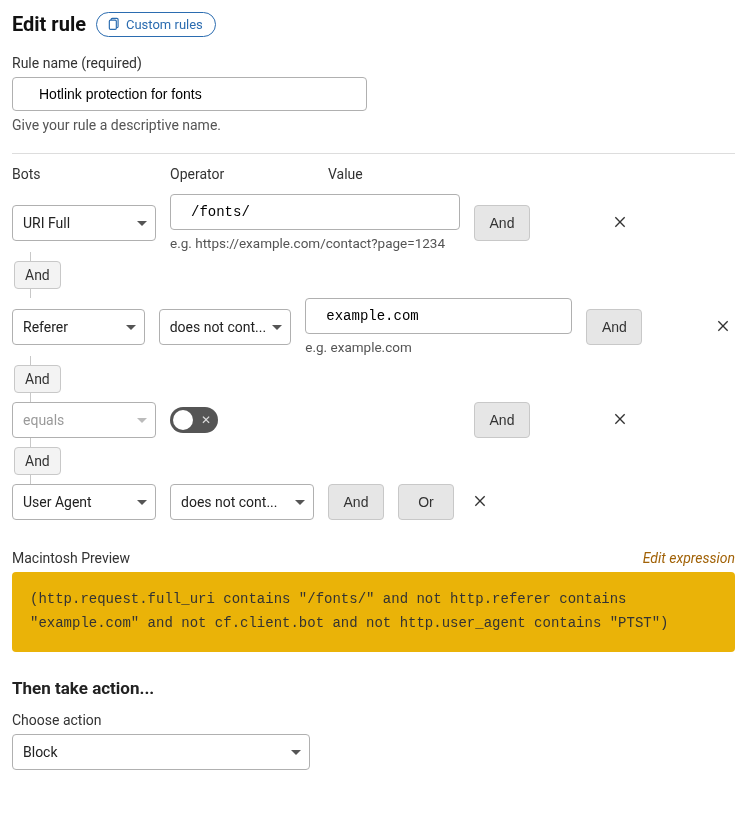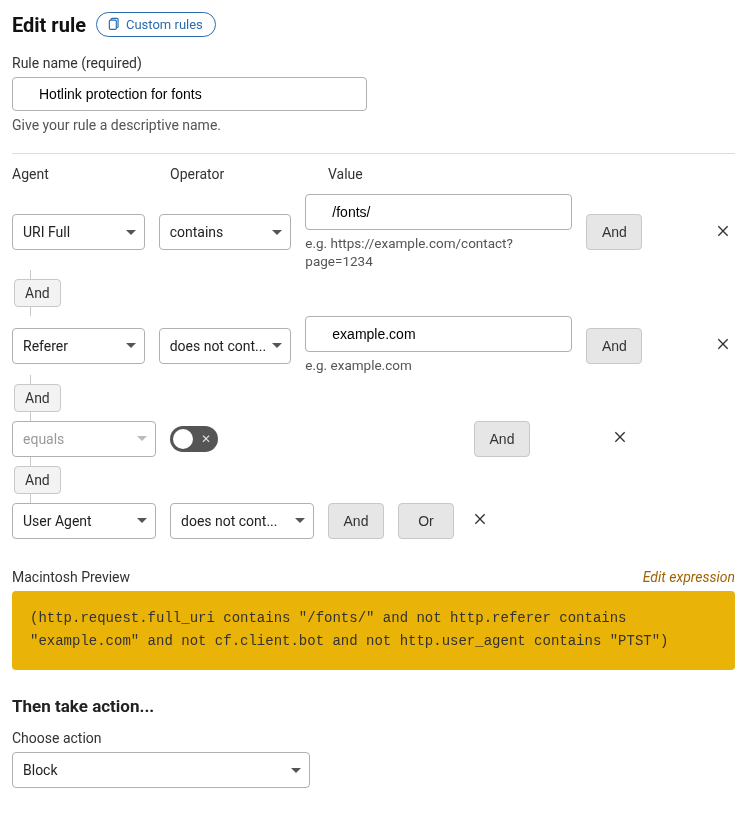--- a/index.html
+++ b/index.html
@@ -7,21 +7,21 @@
     margin: 0;
     padding: 12px;
     font-family: -apple-system, BlinkMacSystemFont, "Segoe UI", Roboto, "Helvetica Neue", Arial, sans-serif;
     font-size: 14px;
     color: #222;
     background: #fff;
     width: 747px;
   }
   .header-row {
     display: flex;
-    align-items: center;
+    align-items: flex-start;
     gap: 10px;
     margin-bottom: 18px;
   }
   h1 {
     font-size: 20px;
     font-weight: 700;
     margin: 0;
     color: #111;
   }
   .pill {
@@ -104,24 +104,25 @@
     border-right: 5px solid transparent;
     border-top: 5px solid #555;
     margin-left: 6px;
     flex-shrink: 0;
   }
   .select.disabled .caret { border-top-color:#bbb; }
 
   .val-input {
     border: 1px solid #b0b0b0;
     border-radius: 4px;
-    padding: 0 26px;
+    padding: 0 20px;
     height: 36px;
     font-size: 14px;
     width: 100%;
+    font-family: Liberation Mono, monospace;
   }
   .val-hint {
     color: #555;
     font-size: 13.5px;
     margin-top: 4px;
     line-height: 1.35;
   }
 
   .btn-andor {
     border: 1px solid #c8c8c8;
@@ -245,36 +246,30 @@
 
 
 <div class="label">Rule name (required)</div>
 <input class="text-input" value="Hotlink protection for fonts" style="">
 <div class="hint">Give your rule a descriptive name.</div>
 
 <hr class="sep">
 
 
 <div class="cols-header">
-  <div class="col-field label">Agent</div>
+  <div class="col-field label">Bots</div>
   <div class="col-op label">Operator</div>
   <div class="col-val label">Value</div>
 </div>
 
 
 <div class="rule-row">
   <div class="col-field">
     <div class="select">
       <span class="sel-text">URI Full</span>
-      <span class="caret"></span>
-    </div>
-  </div>
-  <div class="col-op">
-    <div class="select">
-      <span class="sel-text">contains</span>
       <span class="caret"></span>
     </div>
   </div>
   <div class="col-val">
     <input class="val-input" value="/fonts/" style="">
     <div class="val-hint">e.g. https://example.com/contact?page=1234</div>
   </div>
   <div class="col-andor">
     <button class="btn-andor">And</button>
   </div>

